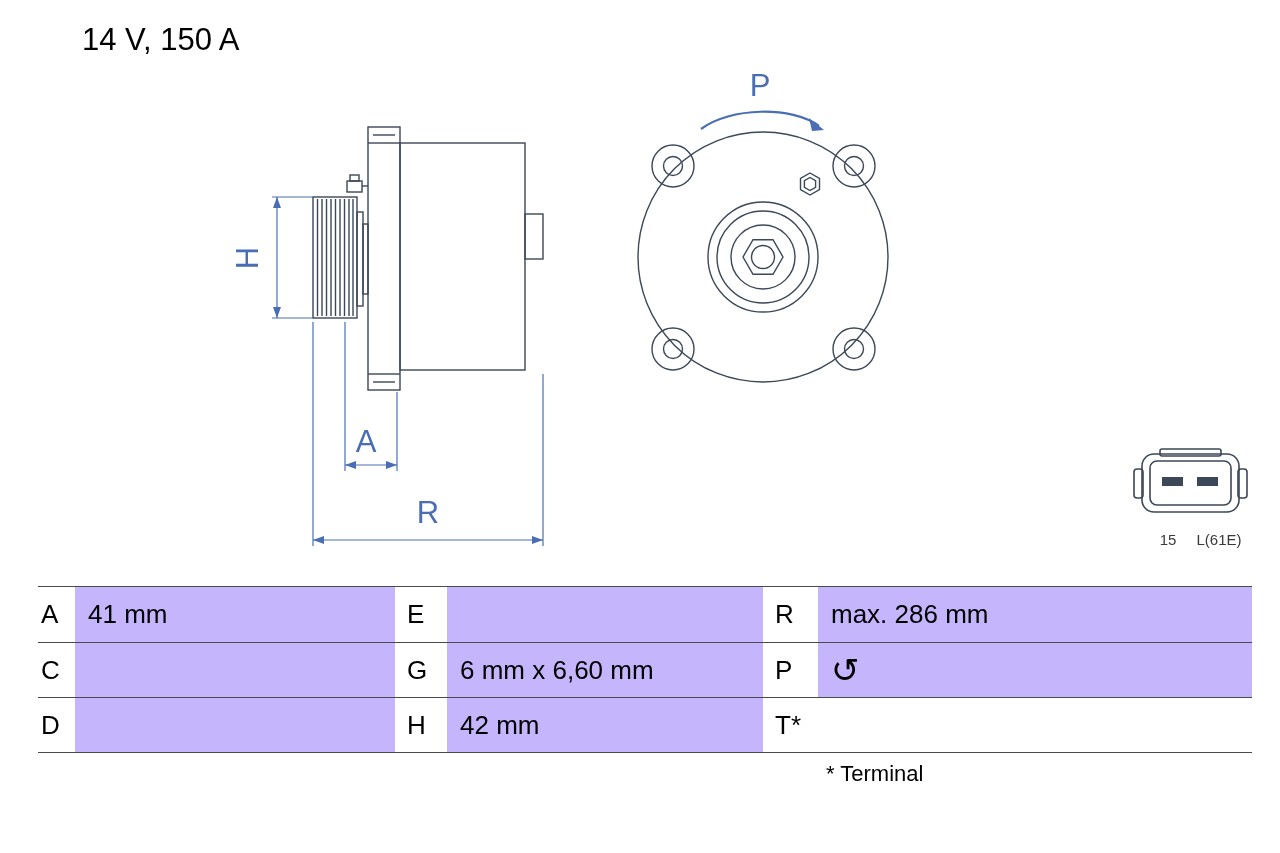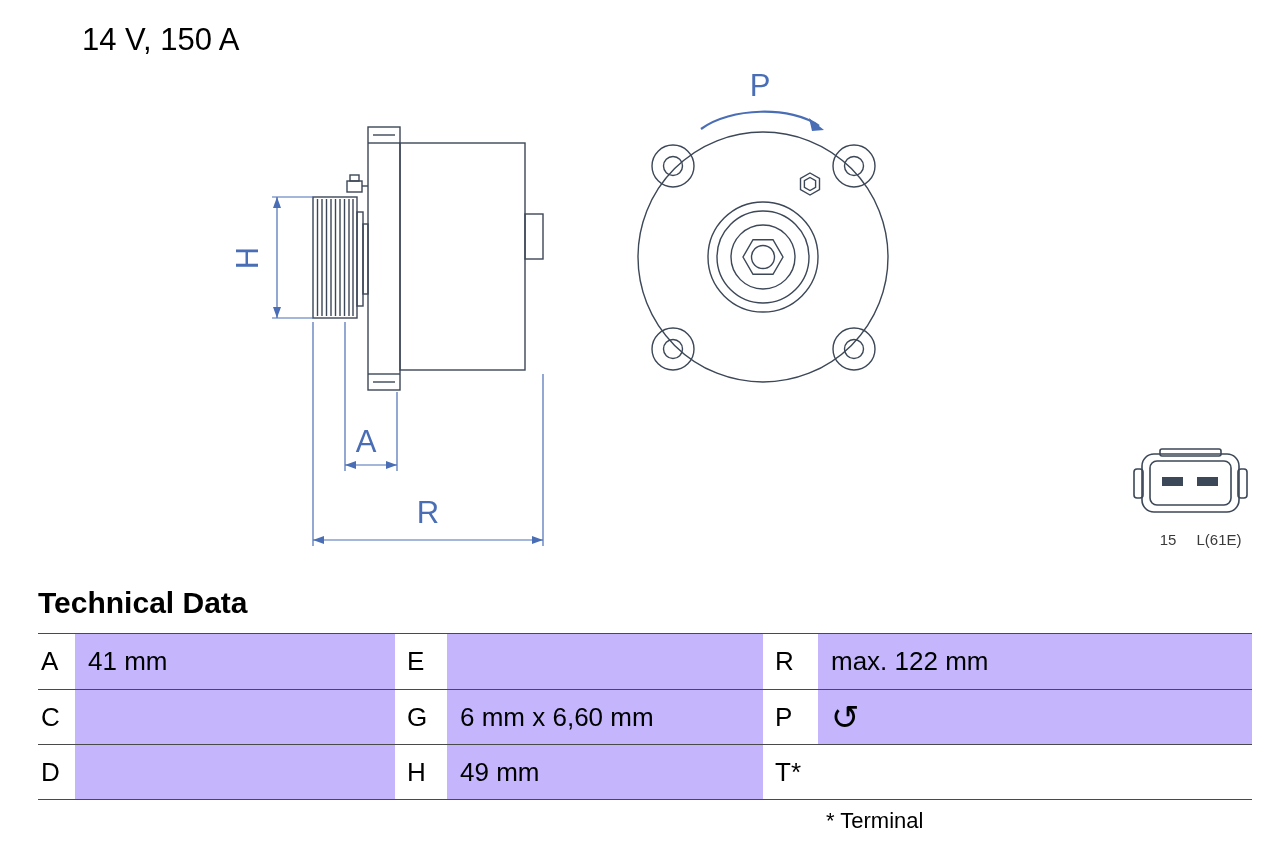--- a/index.html
+++ b/index.html
@@ -138,49 +138,48 @@
       <rect x="1142" y="454" width="97" height="58" rx="12"></rect>
       <rect x="1150" y="461" width="81" height="44" rx="7"></rect>
       <rect x="1162" y="477" width="21" height="9" fill="#3c4757" stroke="none"></rect>
       <rect x="1197" y="477" width="21" height="9" fill="#3c4757" stroke="none"></rect>
     </g>
     <text class="conn" x="1168" y="545" text-anchor="middle">15</text>
     <text class="conn" x="1219" y="545" text-anchor="middle">L(61E)</text>
   </svg>
 
   <div class="tech">
-    <div class="tech-title">Technical Data</div>
 
     <div class="tech-table">
 
       <div class="tr">
         <div class="td lbl1">A</div>
         <div class="td val">41 mm</div>
         <div class="td lbl">E</div>
         <div class="td val"></div>
         <div class="td lbl">R</div>
-        <div class="td val">max. 122 mm</div>
+        <div class="td val">max. 286 mm</div>
       </div>
 
       <div class="tr">
         <div class="td lbl1">C</div>
         <div class="td val"></div>
         <div class="td lbl">G</div>
         <div class="td val">6 mm x 6,60 mm</div>
         <div class="td lbl">P</div>
         <div class="td val">
           <span class="rot">↺</span>
         </div>
       </div>
 
       <div class="tr">
         <div class="td lbl1">D</div>
         <div class="td val"></div>
         <div class="td lbl">H</div>
-        <div class="td val">49 mm</div>
+        <div class="td val">42 mm</div>
         <div class="td lbl">T*</div>
       </div>
 
     </div>
 
     <div class="footnote">* Terminal</div>
   </div>
 
 </div>
 

